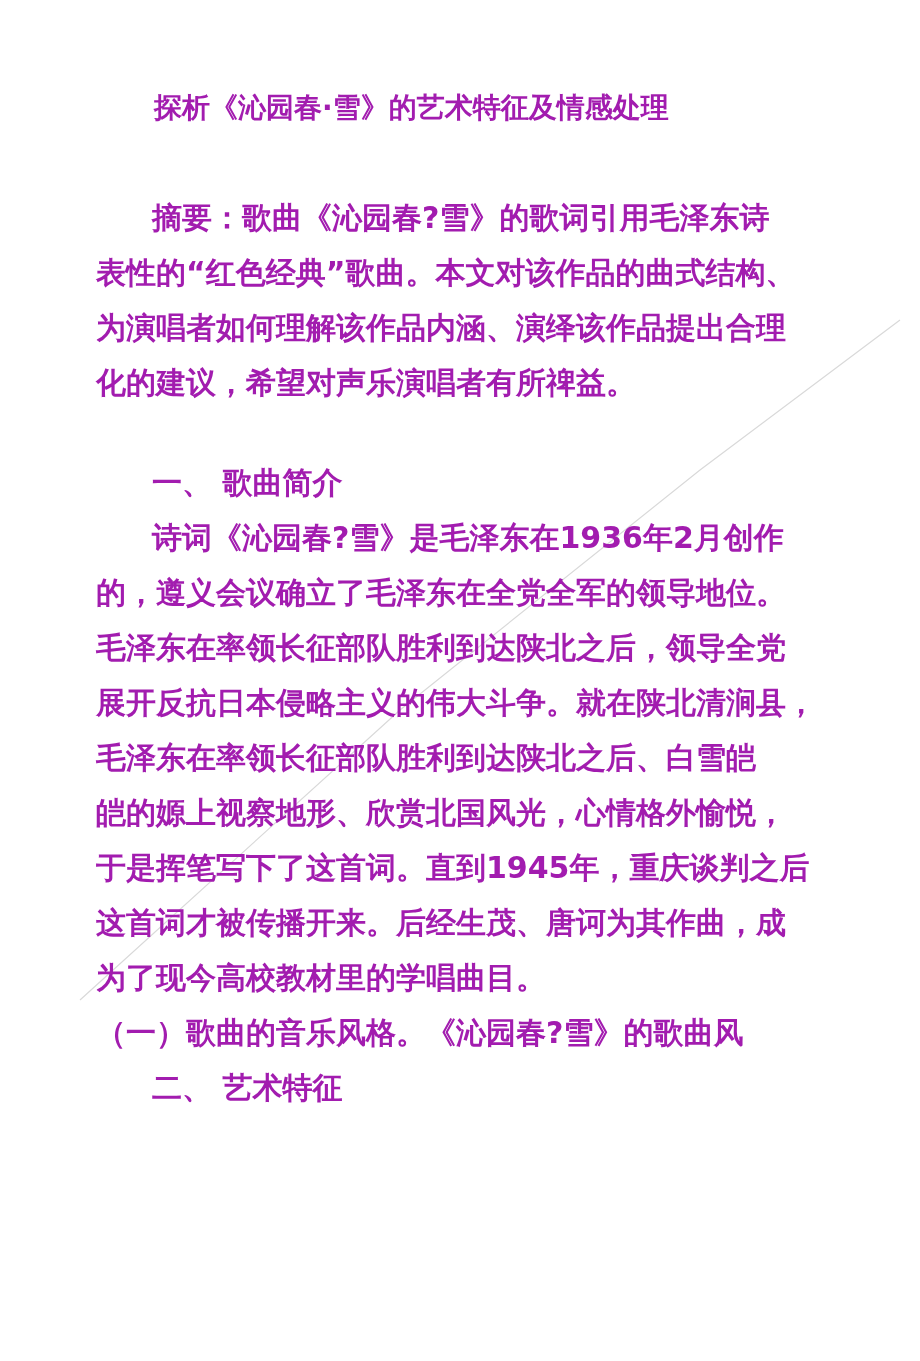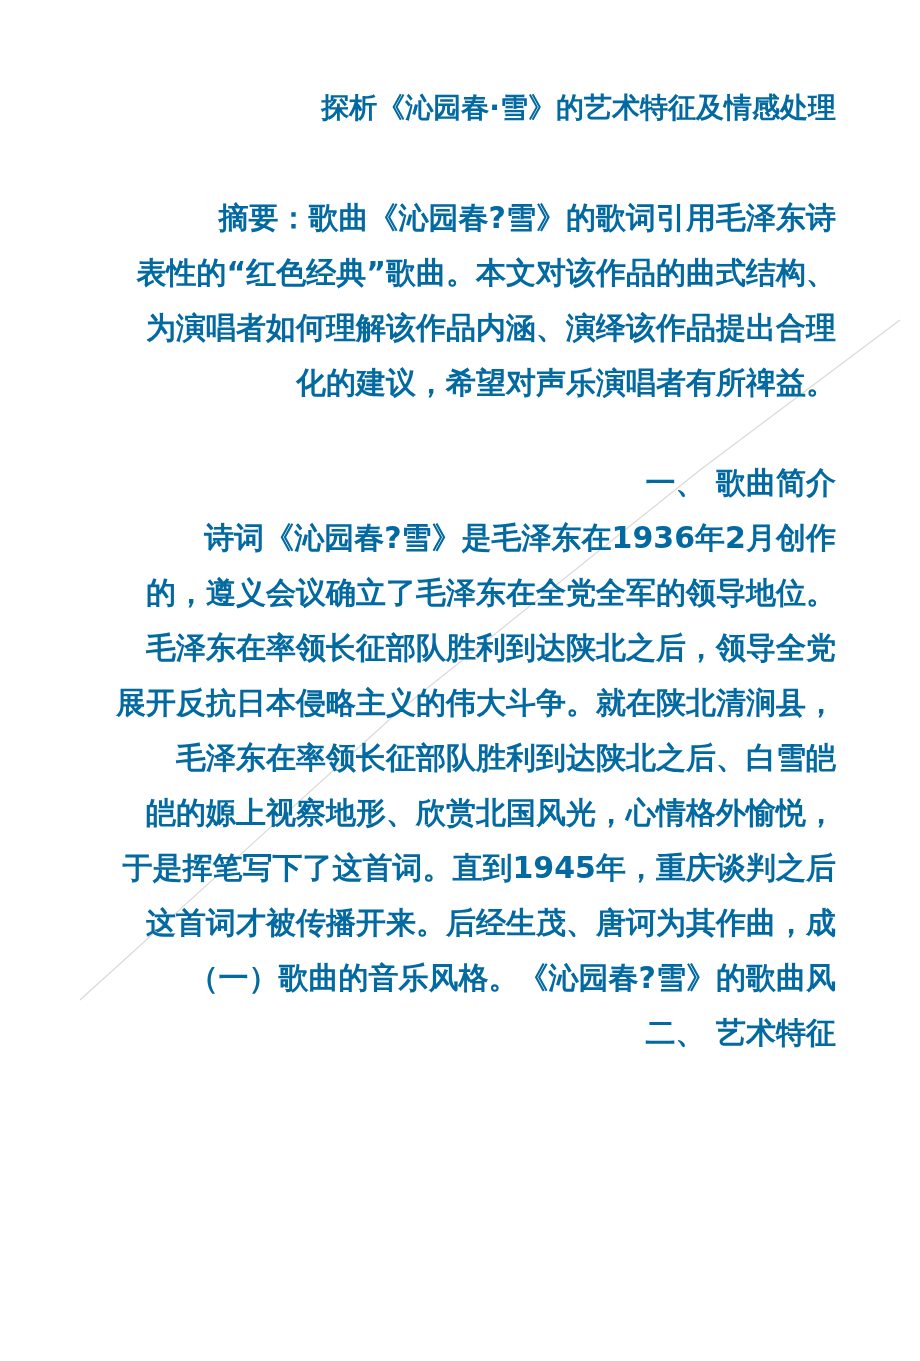--- a/index.html
+++ b/index.html
@@ -27,22 +27,21 @@
     left: 96px;
     top: 80px;
     width: 740px;
   }
   .line {
     font-size: 30px;
     line-height: 55px;
     height: 55px;
     font-weight: 600;
     white-space: pre;
-    color: #0369a1;
-    text-align: right;
+    color: #a21caf;
   }
   .line.title {
     font-size: 28px;
     padding-left: 58px;
   }
   .line.indent {
     padding-left: 56px;
   }
   .line.blank {
     height: 55px;
@@ -68,16 +67,17 @@
       <div class="line spacer"></div>
       <div class="line indent">一、 歌曲简介</div>
       <div class="line indent">诗词《沁园春?雪》是毛泽东在1936年2月创作</div>
       <div class="line flush">的，遵义会议确立了毛泽东在全党全军的领导地位。</div>
       <div class="line flush">毛泽东在率领长征部队胜利到达陕北之后，领导全党</div>
       <div class="line flush">展开反抗日本侵略主义的伟大斗争。就在陕北清涧县，</div>
       <div class="line flush">毛泽东在率领长征部队胜利到达陕北之后、白雪皑</div>
       <div class="line flush">皑的嫄上视察地形、欣赏北国风光，心情格外愉悦，</div>
       <div class="line flush">于是挥笔写下了这首词。直到1945年，重庆谈判之后</div>
       <div class="line flush">这首词才被传播开来。后经生茂、唐诃为其作曲，成</div>
+      <div class="line flush">为了现今高校教材里的学唱曲目。</div>
       <div class="line flush">（一）歌曲的音乐风格。《沁园春?雪》的歌曲风</div>
       <div class="line indent">二、 艺术特征</div>
     </div>
 </div>
 
 </body></html>

